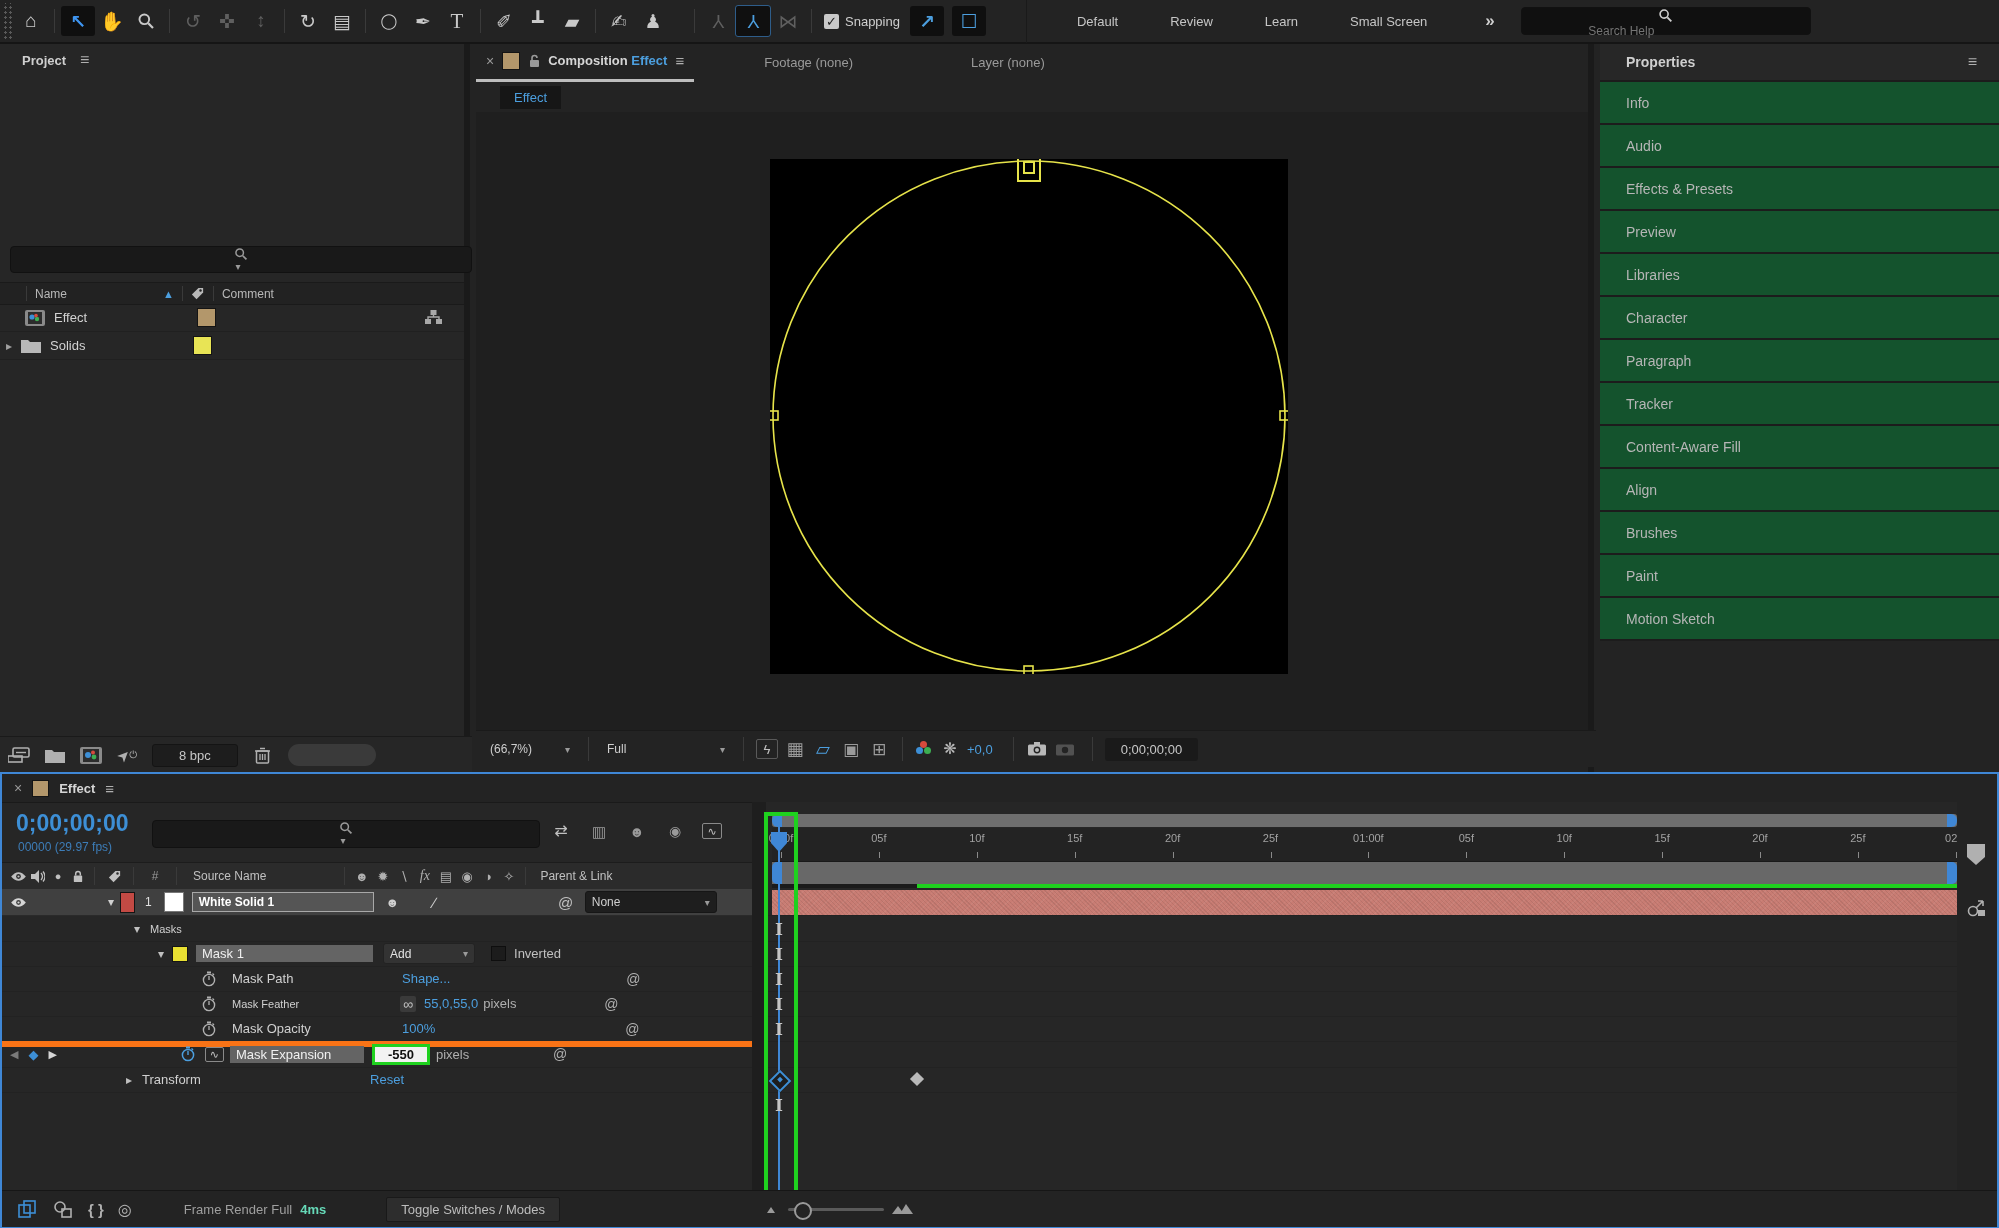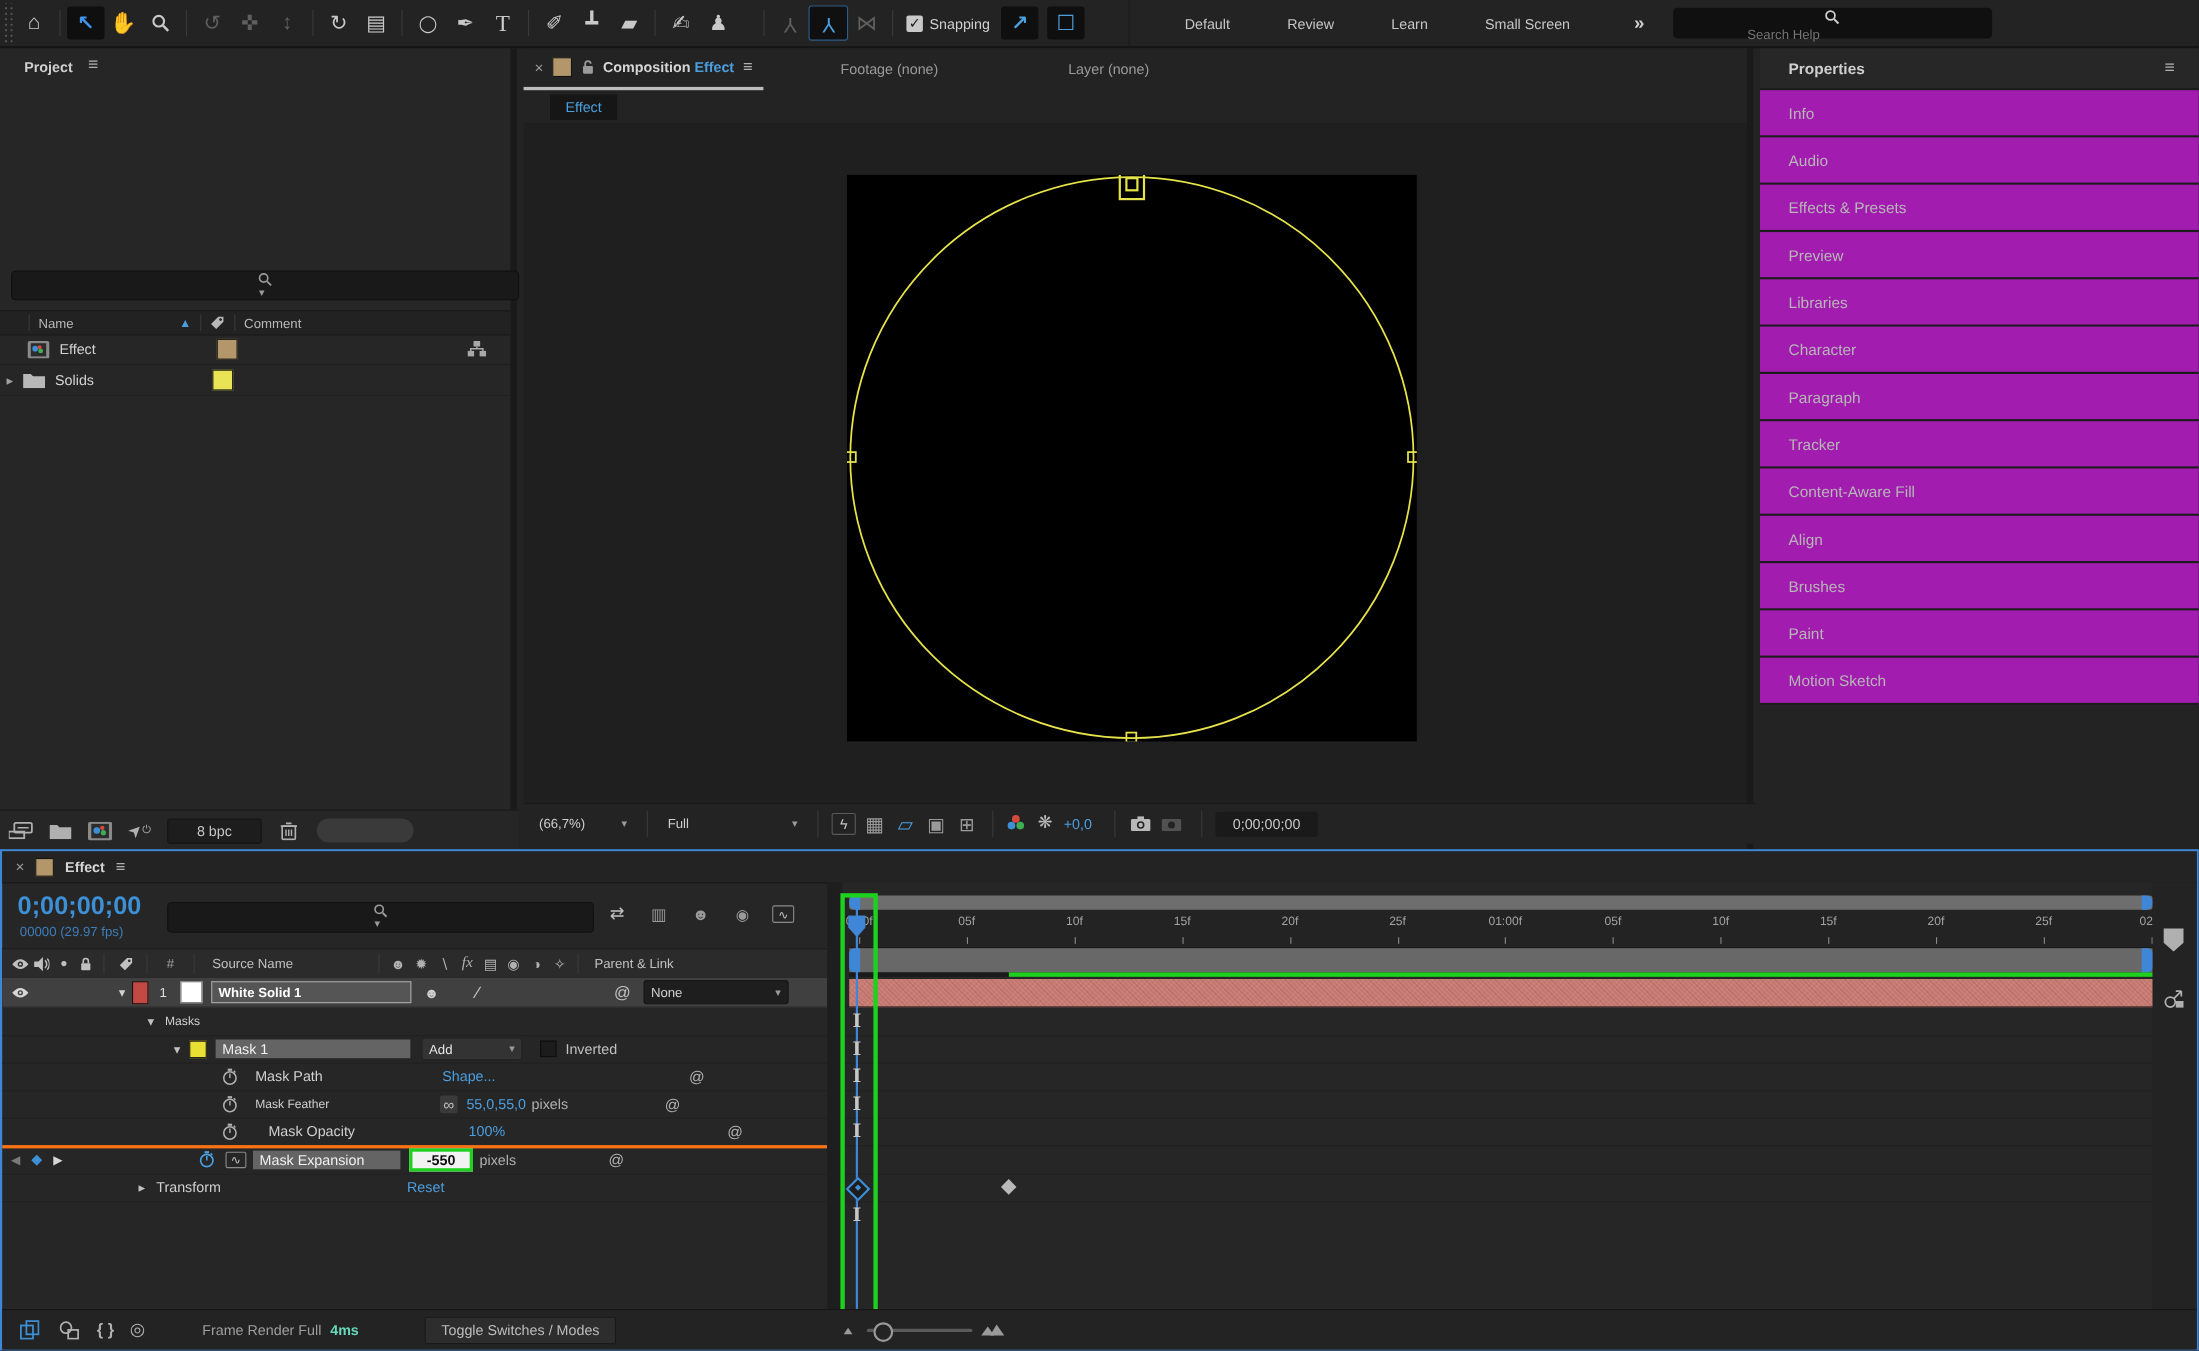--- a/index.html
+++ b/index.html
@@ -15,21 +15,21 @@
   .tool{width:34px;height:30px;display:flex;align-items:center;justify-content:center;font-size:19px;color:#c9c9c9;border-radius:3px;}
   .tool.active{background:#0f0f0f;color:#3f96f2;}
   .tool.dim{color:#5f5f5f;}
   .vsep{width:1px;height:24px;background:#3a3a3a;margin:0 6px;}
   .grip{width:12px;height:36px;background-image:radial-gradient(#5a5a5a 1px,transparent 1.2px);background-size:5px 5px;background-position:1px 2px;}
   .searchbox{display:flex;align-items:center;background:#191919;border-radius:4px;border:1px solid #111;flex-direction:column;}
   .searchbox input{background:transparent;border:none;outline:none;color:#cfcfcf;font-family:inherit;font-size:12px;flex:1;}
   .panelTitle{font-weight:bold;color:#cfcfcf;font-size:13px;}
   .tabdim{color:#9a9a9a;font-size:13px;}
   .blue-t{color:#4c9fdf;}
-  .propbar{height:41px;background:#a21caf;display:flex;align-items:center;padding-left:26px;color:#b6b6b6;font-size:14px;border-bottom:2px solid #1c1c1c;}
+  .propbar{height:41px;background:#14532d;display:flex;align-items:center;padding-left:26px;color:#b6b6b6;font-size:14px;border-bottom:2px solid #1c1c1c;}
   .flip{display:inline-block;transform:rotate(180deg);}
   .ddl{background:#1e1e1e;border:1px solid #161616;border-radius:3px;display:flex;align-items:center;justify-content:space-between;padding:0 6px;color:#cfcfcf;}
   .chip{background:#646464;color:#f0f0f0;padding:1px 6px;}
   .kf-ibeam{position:absolute;color:#c6c6c6;font-family:"DejaVu Serif",serif;font-size:17px;font-weight:bold;transform:translate(-50%,-50%);}
   .tick{position:absolute;top:24px;width:1px;height:6px;background:#8a8a8a;}
   .rlabel{position:absolute;top:4px;transform:translateX(-50%);color:#a2a2a2;font-size:11px;}
   .swatch{display:inline-block;border:1px solid #141414;}
   .graphbox{border:1px solid #8a8a8a;border-radius:2px;width:18px;height:14px;display:flex;align-items:center;justify-content:center;font-size:11px;color:#c0c0c0;}
 </style>
 </head>
@@ -531,21 +531,21 @@
         </span>
       <span style="margin-left:12px;width:150px;color:#d0d0d0;font-size:11px;">Mask Feather</span>
       <span style="margin-left:18px;color:#c0c0c0;font-size:14px;background:#3a3a3a;padding:0 3px;border-radius:2px;">∞</span>
       <span class="blue-t" style="margin-left:8px;font-size:13px;">55,0,55,0</span>
       <span style="margin-left:5px;color:#b0b0b0;font-size:13px;">pixels</span>
       <span class="ic" style="margin-left:84px;">
           <span style="font-size:14px;color:#b0b0b0;">@</span>
         </span>
     </div>
 
-    <div class="abs row" style="left:0;top:242px;width:750px;height:25px;border-bottom:3px solid #f97316;gap:12px;">
+    <div class="abs row" style="left:0;top:242px;width:750px;height:25px;border-bottom:6px solid #f97316;">
       <span class="ic" style="margin-left:196px;">
           <svg width="14" height="16" viewBox="0 0 14 16">
             <circle cx="7" cy="9" r="5.6" fill="none" stroke="#b0b0b0" stroke-width="1.4"></circle>
             <line x1="7" y1="9" x2="7" y2="5" stroke="#b0b0b0" stroke-width="1.3"></line>
             <rect x="5" y="0.5" width="4" height="2" fill="#b0b0b0"></rect>
             <line x1="10.5" y1="2.5" x2="12" y2="4" stroke="#b0b0b0" stroke-width="1.3"></line>
           </svg>
         </span>
       <span style="margin-left:12px;width:150px;color:#d0d0d0;font-size:13px;">Mask Opacity</span>
       <span class="blue-t" style="margin-left:20px;font-size:13px;">100%</span>

